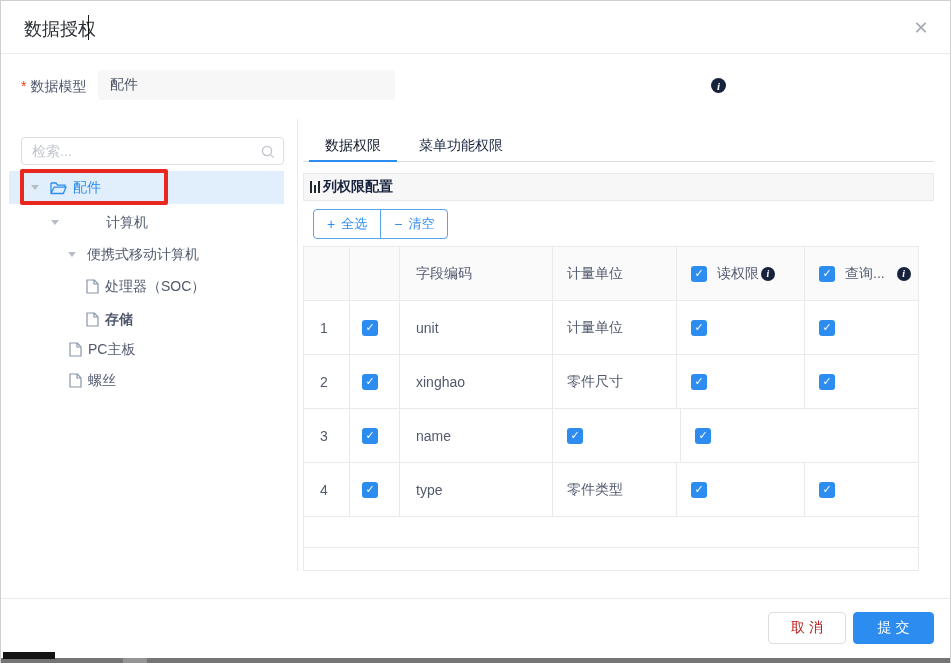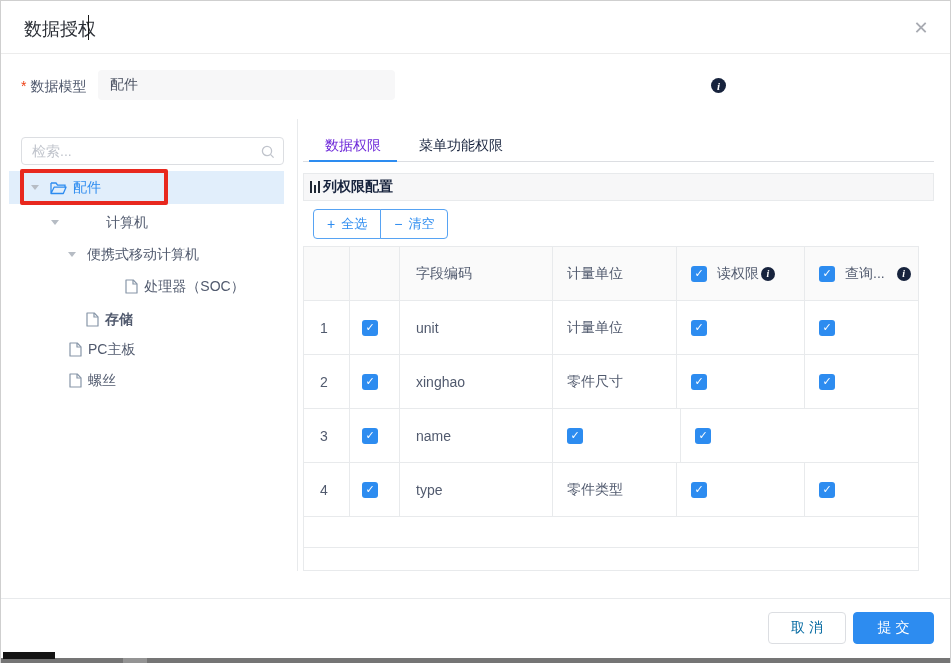--- a/index.html
+++ b/index.html
@@ -50,21 +50,21 @@
   .annotation-box { position:absolute; left:19px; top:168px; width:148px; height:36px;
     border:4px solid #e8281e; border-radius:2px; pointer-events:none; z-index:30; }
 
   .v-divider { position:absolute; left:296px; top:118px; width:1px; height:452px; background:#e8eaec; }
 
   
   .tabs-bar { position:absolute; left:302px; top:130px; width:631px; height:31px;
     border-bottom:1px solid #dcdee2; display:flex; }
   .tab { position:relative; margin-left:6px; padding:0 16px; line-height:29px;
     font-size:14px; color:#17233d; cursor:pointer; }
-  .tab.active { color:#6d28d9; }
+  .tab.active { color:#0f172a; }
   .tab.active::after { content:""; position:absolute; left:0; right:0; bottom:-1px; height:2px; background:#2d8cf0; }
 
   
   .panel-header { position:absolute; left:302px; top:172px; width:631px; height:28px;
     background:#f7f7f8; border:1px solid #e8eaec; display:flex; align-items:center; padding-left:6px; }
   .cols-icon { display:inline-flex; align-items:flex-end; gap:2px; margin-right:3px; }
   .cols-icon i { display:block; width:2px; background:#1f2733; }
   .cols-icon i:nth-child(1){ height:12px; } .cols-icon i:nth-child(2){ height:8px; } .cols-icon i:nth-child(3){ height:12px; }
   .panel-title { font-size:14px; font-weight:bold; color:#17233d; }
 
@@ -99,21 +99,21 @@
     color:#fff; font-size:11px; font-weight:bold; cursor:pointer; flex:none; }
 
   .info-sm { width:14px; height:14px; font-size:10px; flex:none; }
   .info-read { margin-left:2px; }
   .info-query { margin-left:12px; }
 
   
   .ftr-divider { position:absolute; left:0; top:597px; width:100%; height:1px; background:#e8eaec; }
   .btn { position:absolute; top:611px; height:32px; border-radius:4px; font-size:14px;
     cursor:pointer; font-family:inherit; }
-  .btn-cancel { left:767px; width:78px; background:#fff; border:1px solid #dcdee2; color:#0369a1; }
+  .btn-cancel { left:767px; width:78px; background:#fff; border:1px solid #dcdee2; color:#b91c1c; }
   .btn-submit { left:852px; width:81px; background:#2d8cf0; border:1px solid #2d8cf0; color:#fff; }
 
   
   .bottom-strip { position:absolute; left:0; top:657px; width:100%; height:6px; background:#757575; }
   .strip-light { position:absolute; left:122px; top:657px; width:24px; height:6px; background:#949494; }
   .strip-fragment { position:absolute; left:2px; top:651px; width:52px; height:7px; background:#141414; }
 </style>
 </head>
 <body>
 
@@ -149,21 +149,21 @@
     <span class="tree-label">配件</span>
   </div>
   <div class="tree-row" style="top:205px; padding-left:42px;gap:36px;">
     <span class="caret-down"></span>
     <span class="tree-label">计算机</span>
   </div>
   <div class="tree-row" style="top:237px; padding-left:59px;">
     <span class="caret-down"></span>
     <span class="tree-label">便携式移动计算机</span>
   </div>
-  <div class="tree-row" style="top:269px; padding-left:77px;justify-content:center;">
+  <div class="tree-row" style="top:269px; padding-left:77px;">
     <span class="node-icon">
       <svg width="13" height="15" viewBox="0 0 13 15">
           <path d="M1 1h7.2L12 4.8V14H1z" fill="none" stroke="#8796a8" stroke-width="1.2" stroke-linejoin="round"></path>
           <path d="M8 1v4h4" fill="none" stroke="#8796a8" stroke-width="1.2"></path>
         </svg>
     </span>
     <span class="tree-label">处理器（SOC）</span>
   </div>
   <div class="tree-row" style="top:302px; padding-left:77px;font-weight:bold;">
     <span class="node-icon">

